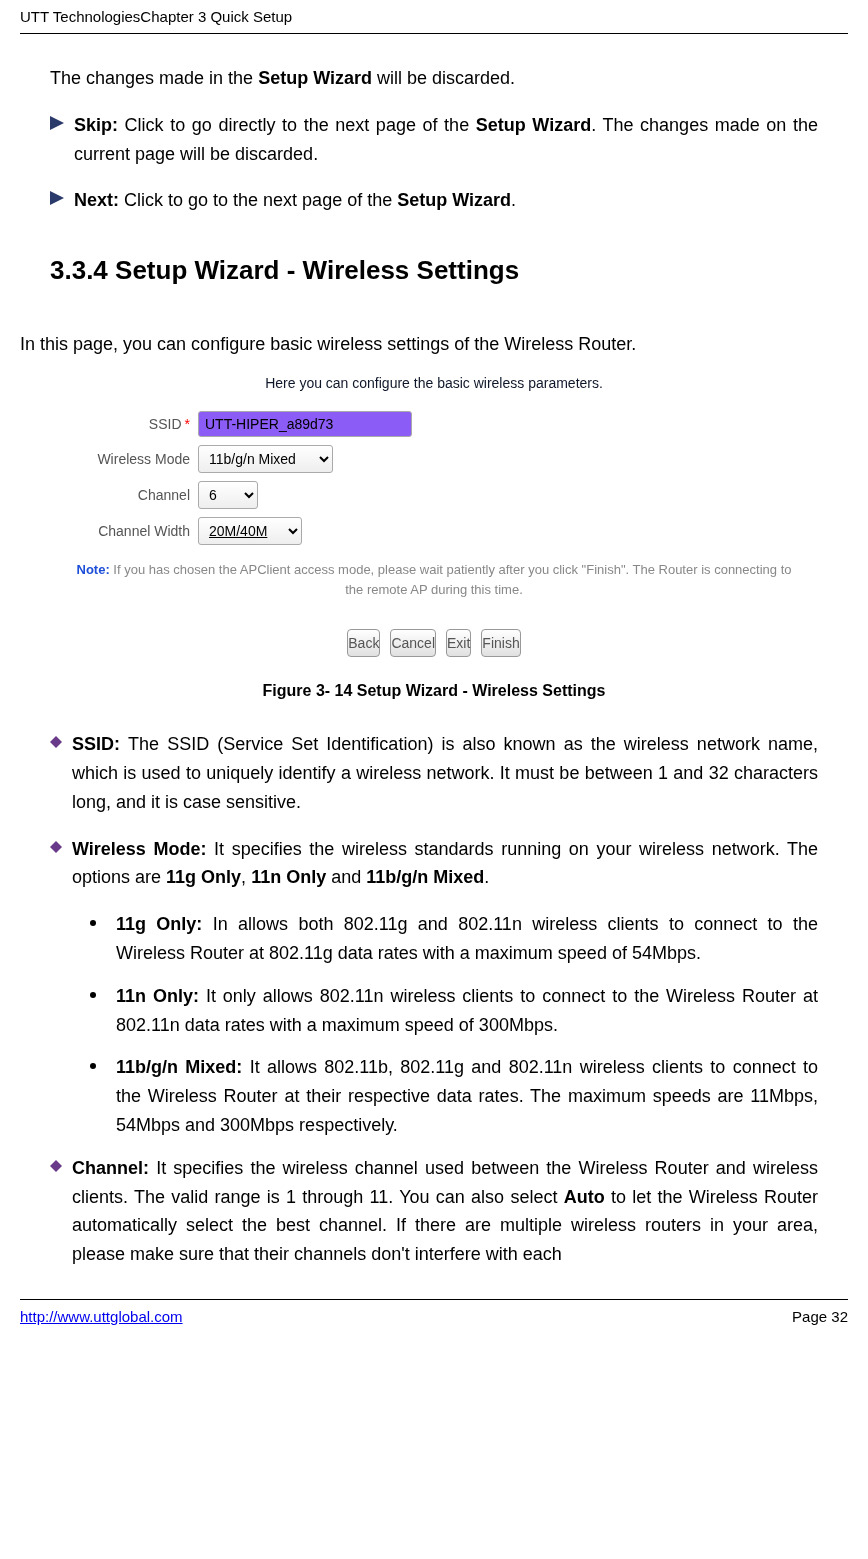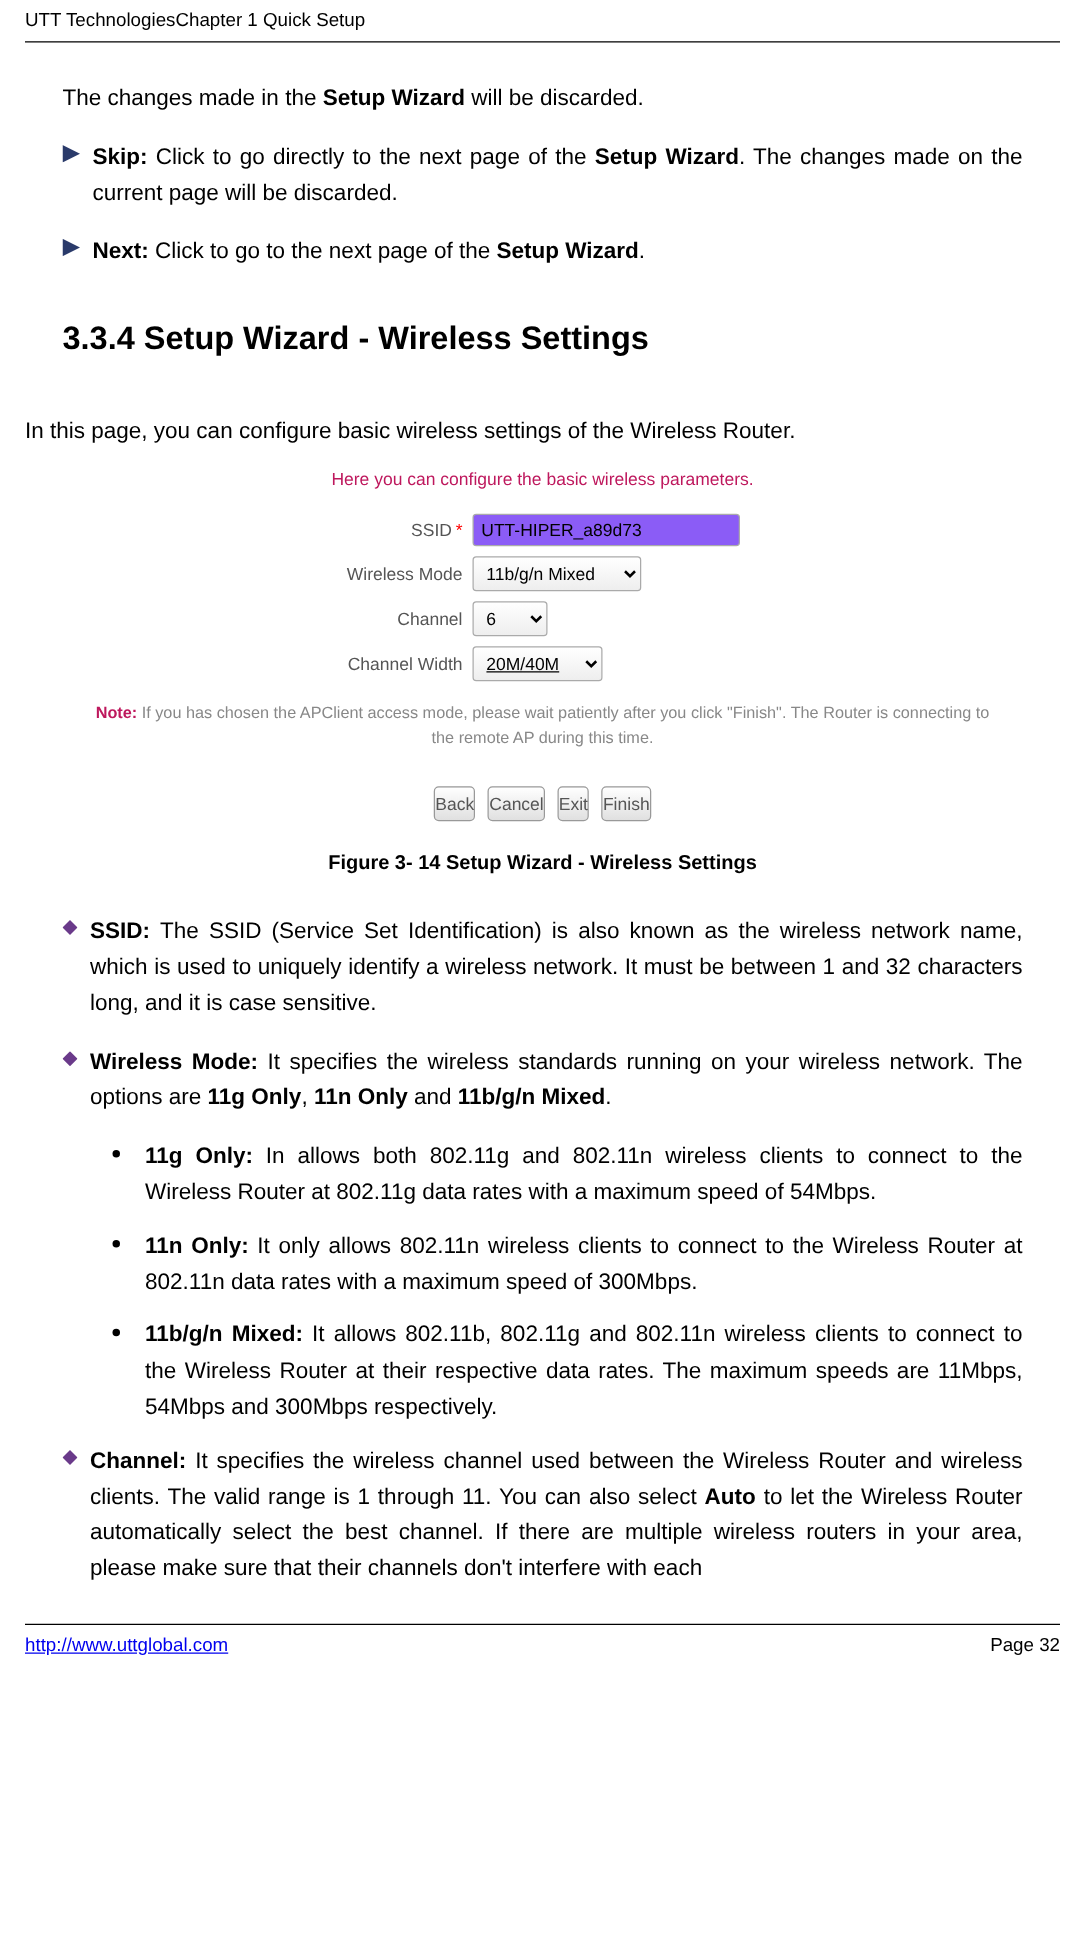--- a/index.html
+++ b/index.html
@@ -63,28 +63,27 @@
     }
     .intro-para {
       font-size: 18px;
       margin: 0 0 20px 0;
     }
     .figure-area {
       margin: 15px 0;
     }
     .figure-desc {
       text-align: center;
-      color: #be185d;
+      color: #0f172a;
       font-size: 14px;
       margin-bottom: 20px;
     }
     .form-row {
       display: flex;
       align-items: center;
-      justify-content: center;
       margin: 8px 0;
     }
     .form-label {
       width: 140px;
       text-align: right;
       color: #555;
       font-size: 14px;
       padding-right: 8px;
     }
     .required {
@@ -114,21 +113,21 @@
       text-align: left;
     }
     .figure-note {
       color: #888;
       font-size: 13px;
       text-align: center;
       margin: 15px 20px 30px 20px;
       line-height: 1.5;
     }
     .figure-note-label {
-      color: #be185d;
+      color: #1d4ed8;
       font-weight: bold;
     }
     .button-row {
       display: flex;
       justify-content: center;
       gap: 10px;
       margin: 10px 0 25px 0;
     }
     .ui-button {
       padding: 5px 0;
@@ -177,21 +176,21 @@
       color: #0000EE;
       text-decoration: underline;
     }
   </style>
 </head>
 <body>
 
 <div class="page">
   <div class="header">
     <span>UTT Technologies</span>
-    <span>Chapter 1 Quick Setup</span>
+    <span>Chapter 3 Quick Setup</span>
   </div>
 
   <div class="content">
     <div class="para">
       <span>The changes made in the </span><span class="bold">Setup Wizard</span><span> will be discarded.</span>
     </div>
 
     <div class="bullet-row">
       <svg class="arrow-icon" viewBox="0 0 14 14">
         <polygon points="0,0 14,7 0,14" fill="#2a3a6a"></polygon>

